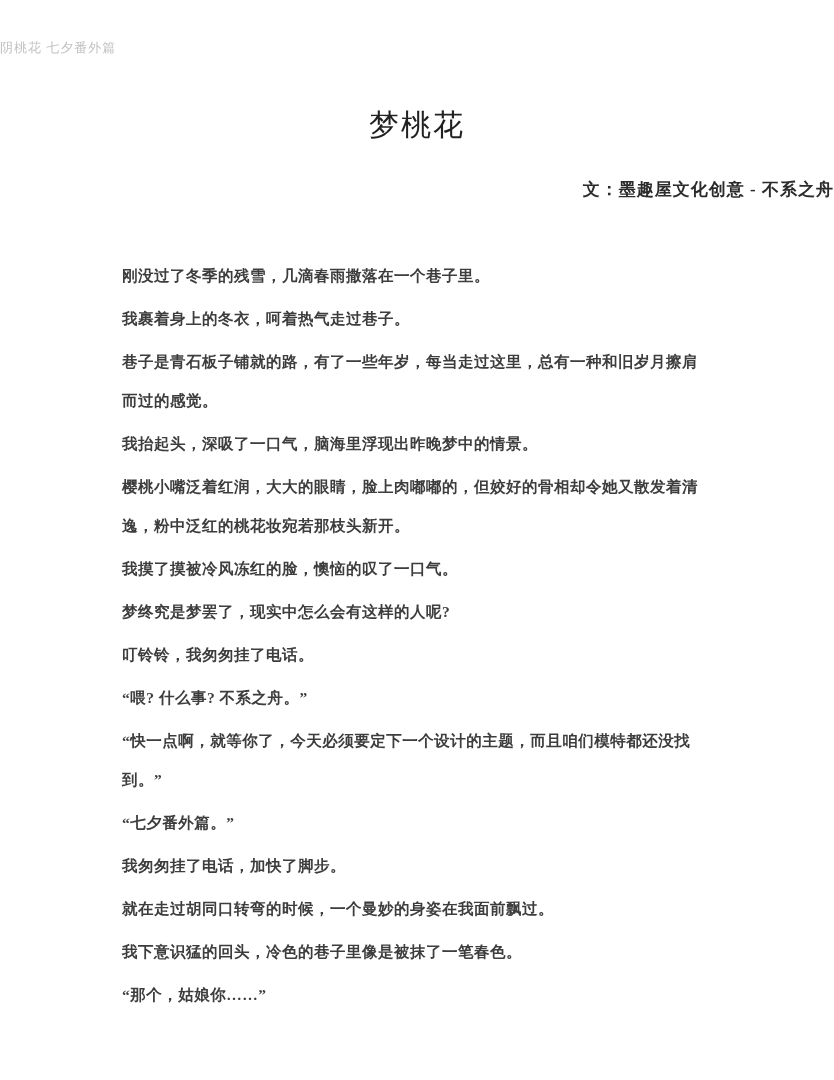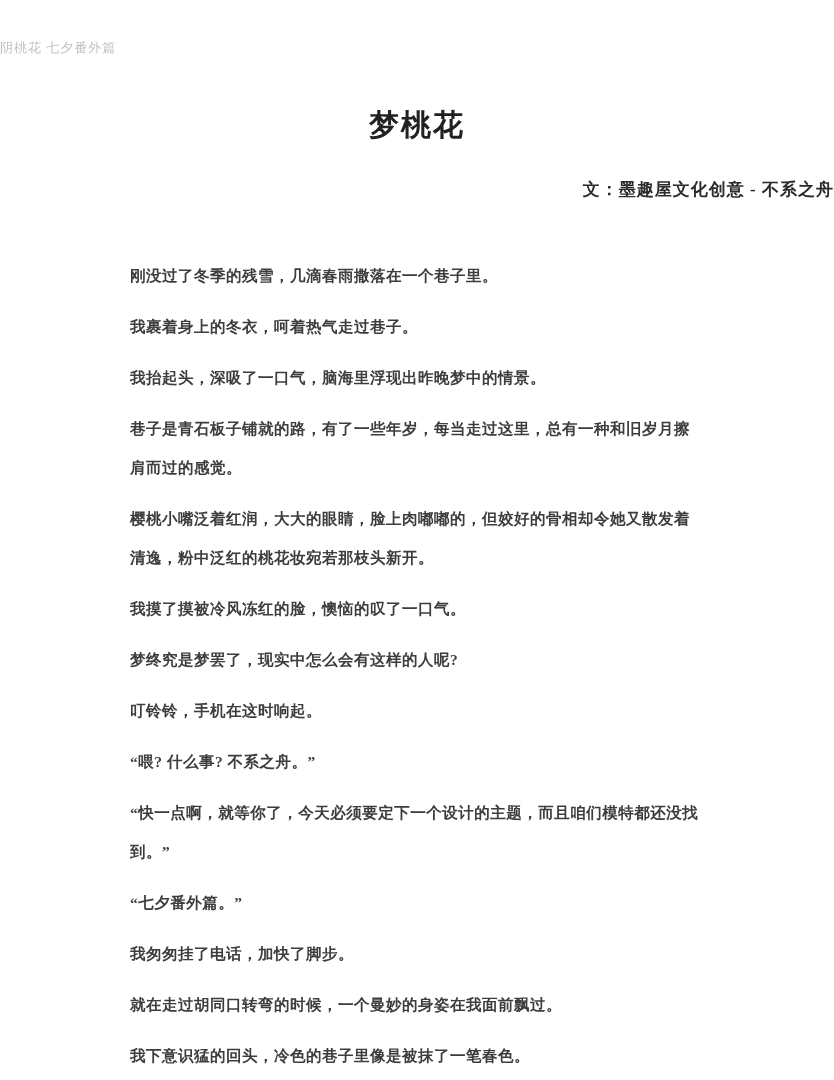--- a/index.html
+++ b/index.html
@@ -21,38 +21,38 @@
     text-align: left;
     font-size: 13px;
     font-weight: 400;
     color: #c2c2c2;
     letter-spacing: 1px;
   }
   .doc-title {
     margin: 48px 0 0 0;
     text-align: center;
     font-size: 30px;
-    font-weight: 700;
+    font-weight: 400;
     color: #212121;
     letter-spacing: 2px;
   }
   .doc-byline {
     margin: 32px 0 0 0;
     text-align: right;
     font-size: 17px;
     font-weight: 700;
     color: #2b2b2b;
     letter-spacing: 1px;
   }
   .doc-body {
     margin: 55px 118px 0 118px;
     width: 598px;
   }
   .doc-body p {
-    margin: 12px;
+    margin: 4px;
     font-size: 15.5px;
     line-height: 39px;
     font-weight: 700;
     color: #3d3d3d;
     text-align: left;
     letter-spacing: 0.5px;
   }
 </style>
 </head>
 <body>
@@ -60,26 +60,26 @@
 <div class="page">
   <div class="doc-header">阴桃花 七夕番外篇</div>
 
   <h1 class="doc-title">梦桃花</h1>
 
   <div class="doc-byline">文：墨趣屋文化创意 - 不系之舟</div>
 
   <div class="doc-body">
       <p>刚没过了冬季的残雪，几滴春雨撒落在一个巷子里。</p>
       <p>我裹着身上的冬衣，呵着热气走过巷子。</p>
+      <p>巷子是青石板子铺就的路，有了一些年岁，每当走过这里，总有一种和旧岁月擦肩而过的感觉。</p>
       <p>我抬起头，深吸了一口气，脑海里浮现出昨晚梦中的情景。</p>
-      <p>巷子是青石板子铺就的路，有了一些年岁，每当走过这里，总有一种和旧岁月擦肩而过的感觉。</p>
       <p>樱桃小嘴泛着红润，大大的眼睛，脸上肉嘟嘟的，但姣好的骨相却令她又散发着清逸，粉中泛红的桃花妆宛若那枝头新开。</p>
       <p>我摸了摸被冷风冻红的脸，懊恼的叹了一口气。</p>
       <p>梦终究是梦罢了，现实中怎么会有这样的人呢?</p>
-      <p>叮铃铃，手机在这时响起。</p>
+      <p>叮铃铃，我匆匆挂了电话。</p>
       <p>“喂? 什么事? 不系之舟。”</p>
       <p>“快一点啊，就等你了，今天必须要定下一个设计的主题，而且咱们模特都还没找到。”</p>
       <p>“七夕番外篇。”</p>
       <p>我匆匆挂了电话，加快了脚步。</p>
       <p>就在走过胡同口转弯的时候，一个曼妙的身姿在我面前飘过。</p>
       <p>我下意识猛的回头，冷色的巷子里像是被抹了一笔春色。</p>
       <p>“那个，姑娘你……”</p>
     </div>
 </div>
 

